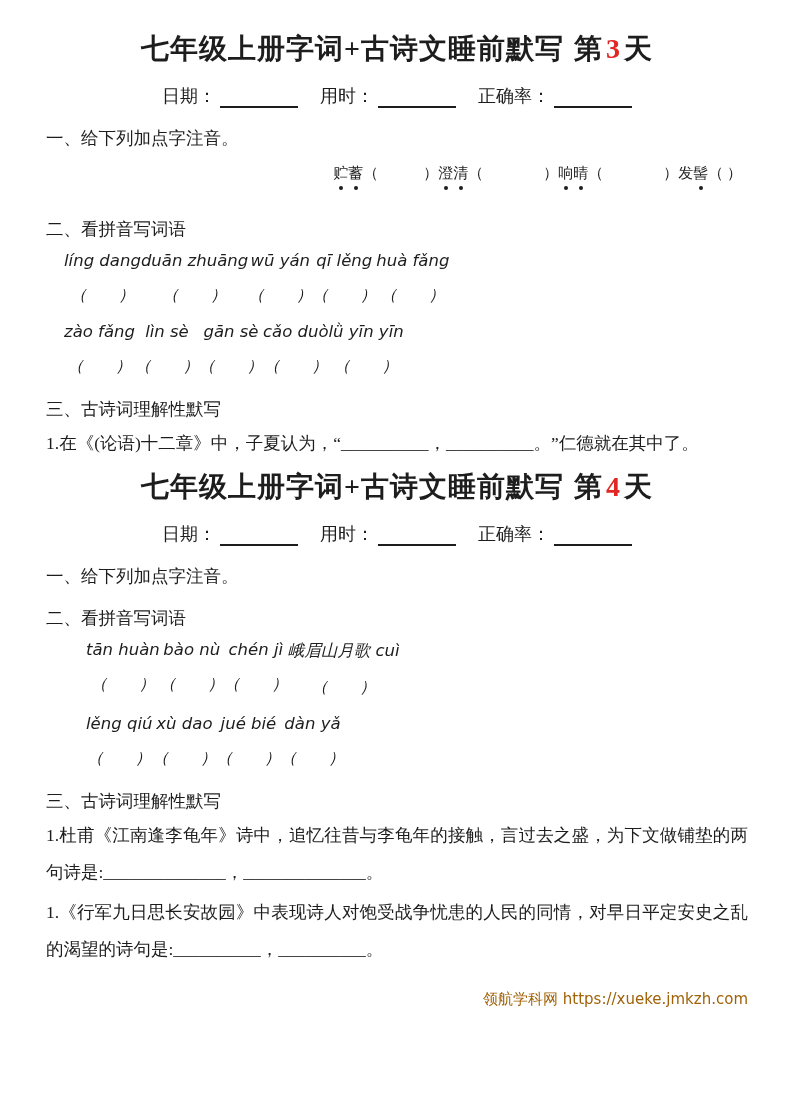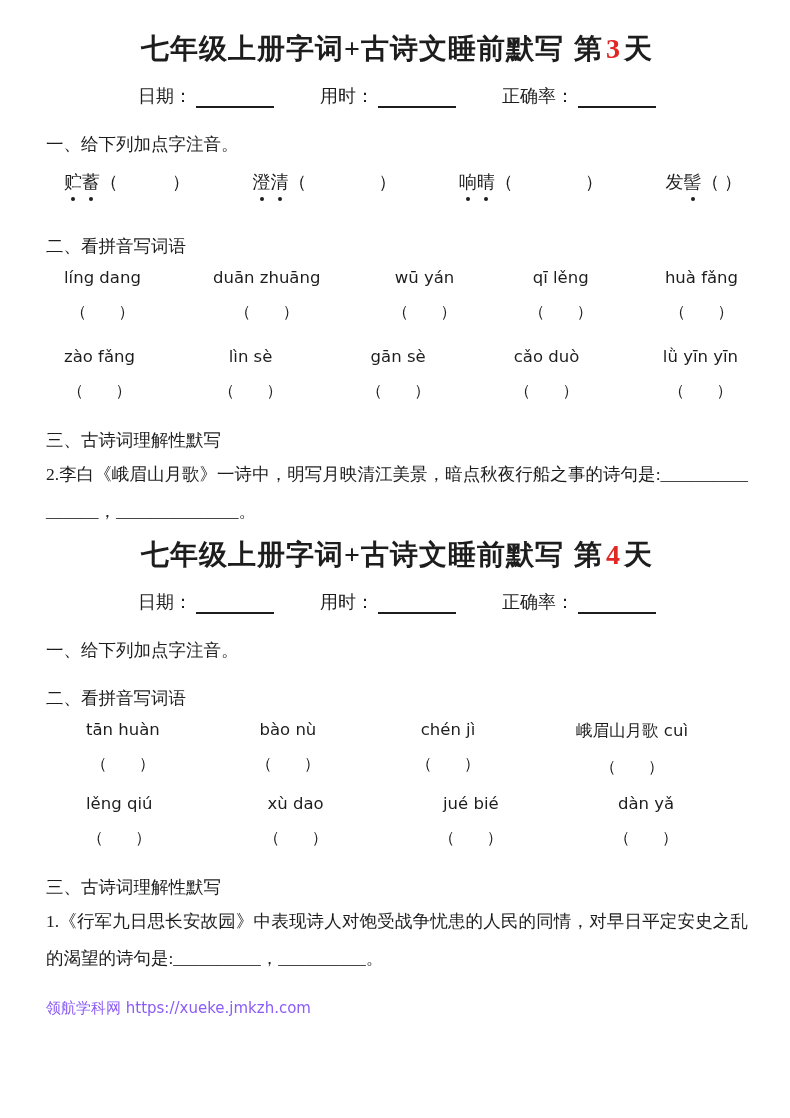--- a/index.html
+++ b/index.html
@@ -13,58 +13,58 @@
 
   .day-title {
     text-align:center; font-size:28px; font-weight:bold;
     letter-spacing:1px; margin:4px 0 0 0; white-space:nowrap;
   }
   .day-suffix-pre { margin-left:10px; }
   .day-num { color:#e02724; padding:0 3px; }
 
   .meta-row {
     display:flex; justify-content:center; align-items:flex-end;
-    gap:46px; margin:16px 0 12px 0; font-size:18px;
+    gap:22px; margin:16px 0 12px 0; font-size:18px;
   }
   .meta-item { display:flex; align-items:flex-end; }
   .blank {
     display:inline-block; width:78px; height:20px;
     border-bottom:2px solid #1d1d1d; margin-left:4px;
   }
 
-  .sec-heading { font-size:17.5px; margin:24px 0 4px 0; }
+  .sec-heading { font-size:17.5px; margin:18px 0 4px 0; }
 
   .words-row {
-    display:flex; justify-content:space-between;
-    padding:10px 6px 16px 18px; font-size:18px;
+    display:flex; justify-content:flex-end;
+    padding:10px 6px 16px 18px; font-size:15px;
   }
   .word-item { white-space:nowrap; }
   .char { position:relative; display:inline-block; }
   .char.dotted::after {
     content:""; position:absolute; left:50%; transform:translateX(-50%);
     bottom:-7px; width:4px; height:4px; border-radius:50%; background:#1d1d1d;
   }
 
-  .py-row { display:flex; justify-content:space-between; padding:6px 14px 2px 14px; }
+  .py-row { display:flex; padding:6px 14px 2px 14px;font-style:italic; }
   .py-row.five { padding:6px 10px 2px 18px; }
   .py-cell { display:flex; flex-direction:column; align-items:center; gap:15px; }
   .py {
     font-family:"DejaVu Sans","Liberation Sans",sans-serif;
     font-size:16.5px; white-space:nowrap;
   }
   .py-br { font-size:16px; white-space:nowrap; }
 
   .question {
     font-size:17.5px; line-height:37px; margin:3px 0;
     word-break:break-all; text-align:justify;
   }
   .q-block { margin-top:2px; }
 
   .footer {
-    text-align:left; color:#8b5cf6; font-size:15px; margin-top:22px;
+    text-align:right; color:#a16207; font-size:15px; margin-top:22px;
     font-family:"DejaVu Sans","Liberation Sans",sans-serif;
   }
 </style>
 </head>
 <body>
 
 <div class="page">
 
   <div>
     <h1 class="day-title"><span>七年级上册字词+古诗文睡前默写</span><span class="day-suffix-pre">第</span><span class="day-num">3</span><span>天</span></h1>
@@ -108,21 +108,21 @@
         </div>
       <div class="py-cell">
           <span class="py">qī lěng</span>
           <span class="py-br">（　　）</span>
         </div>
       <div class="py-cell">
           <span class="py">huà fǎng</span>
           <span class="py-br">（　　）</span>
         </div>
     </div>
-    <div class="py-row five" style="margin-top:16px;">
+    <div class="py-row five" style="margin-top:8px;">
       <div class="py-cell">
           <span class="py">zào fǎng</span>
           <span class="py-br">（　　）</span>
         </div>
       <div class="py-cell">
           <span class="py">lìn sè</span>
           <span class="py-br">（　　）</span>
         </div>
       <div class="py-cell">
           <span class="py">gān sè</span>
@@ -133,21 +133,21 @@
           <span class="py-br">（　　）</span>
         </div>
       <div class="py-cell">
           <span class="py">lǜ yīn yīn</span>
           <span class="py-br">（　　）</span>
         </div>
     </div>
 
     <div class="q-block">
       <div class="sec-heading">三、古诗词理解性默写</div>
-      <p class="question">2.李白《峨眉山月歌》一诗中，明写月映清江美景，暗点秋夜行船之事的诗句是:________________，______________。</p>
+      <p class="question">1.在《(论语)十二章》中，子夏认为，“__________，__________。”仁德就在其中了。</p>
     </div>
   </div>
 
   <div style="margin-top:6px;">
     <h1 class="day-title"><span>七年级上册字词+古诗文睡前默写</span><span class="day-suffix-pre">第</span><span class="day-num">4</span><span>天</span></h1>
 
     <div class="meta-row">
       <div class="meta-item">
           <span>日期：</span>
           <span class="blank"></span>
@@ -197,18 +197,19 @@
           <span class="py-br">（　　）</span>
         </div>
       <div class="py-cell">
           <span class="py">dàn yǎ</span>
           <span class="py-br">（　　）</span>
         </div>
     </div>
 
     <div class="q-block">
       <div class="sec-heading">三、古诗词理解性默写</div>
+      <p class="question">1.杜甫《江南逢李龟年》诗中，追忆往昔与李龟年的接触，言过去之盛，为下文做铺垫的两句诗是:______________，______________。</p>
       <p class="question">1.《行军九日思长安故园》中表现诗人对饱受战争忧患的人民的同情，对早日平定安史之乱的渴望的诗句是:__________，__________。</p>
     </div>
   </div>
 
   <div class="footer">领航学科网 https://xueke.jmkzh.com</div>
 </div>
 
 </body></html>

